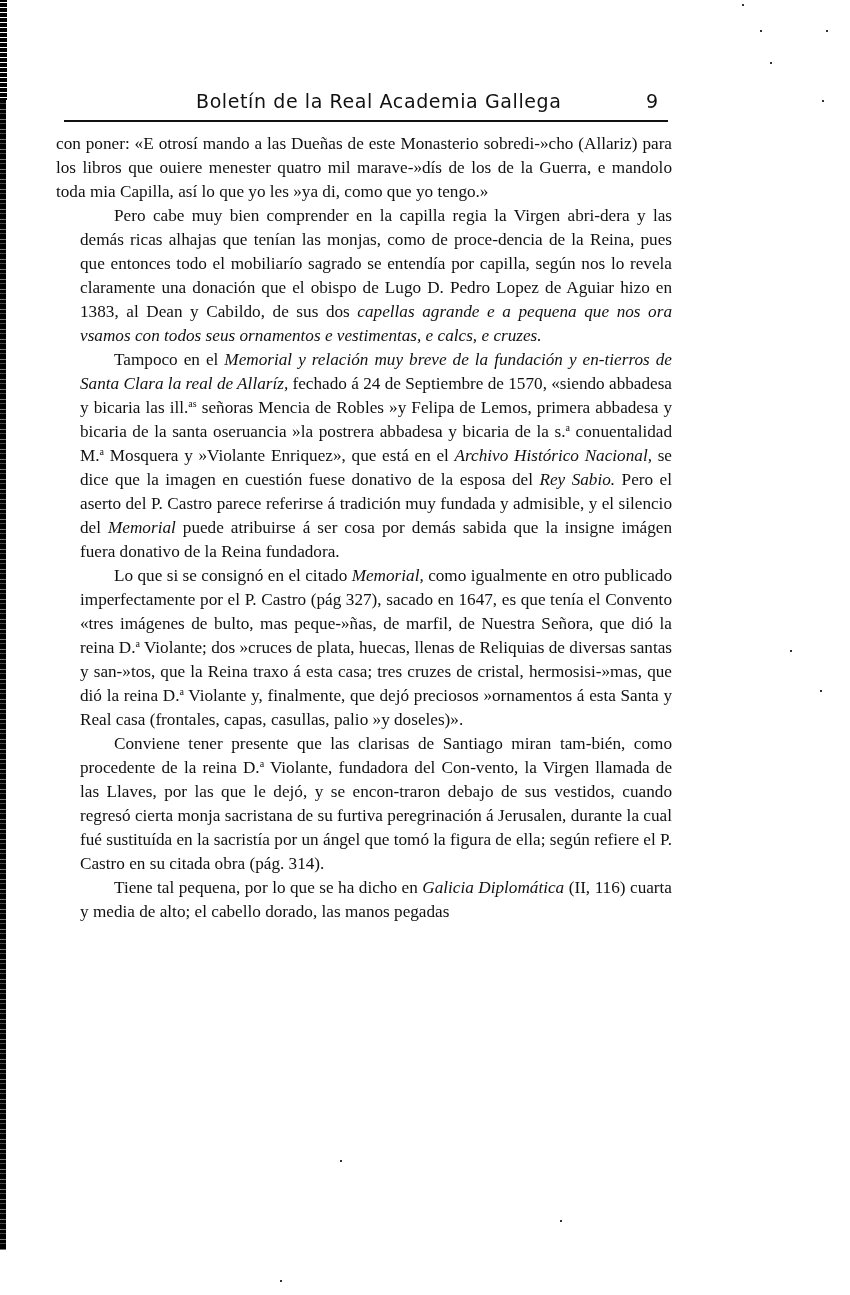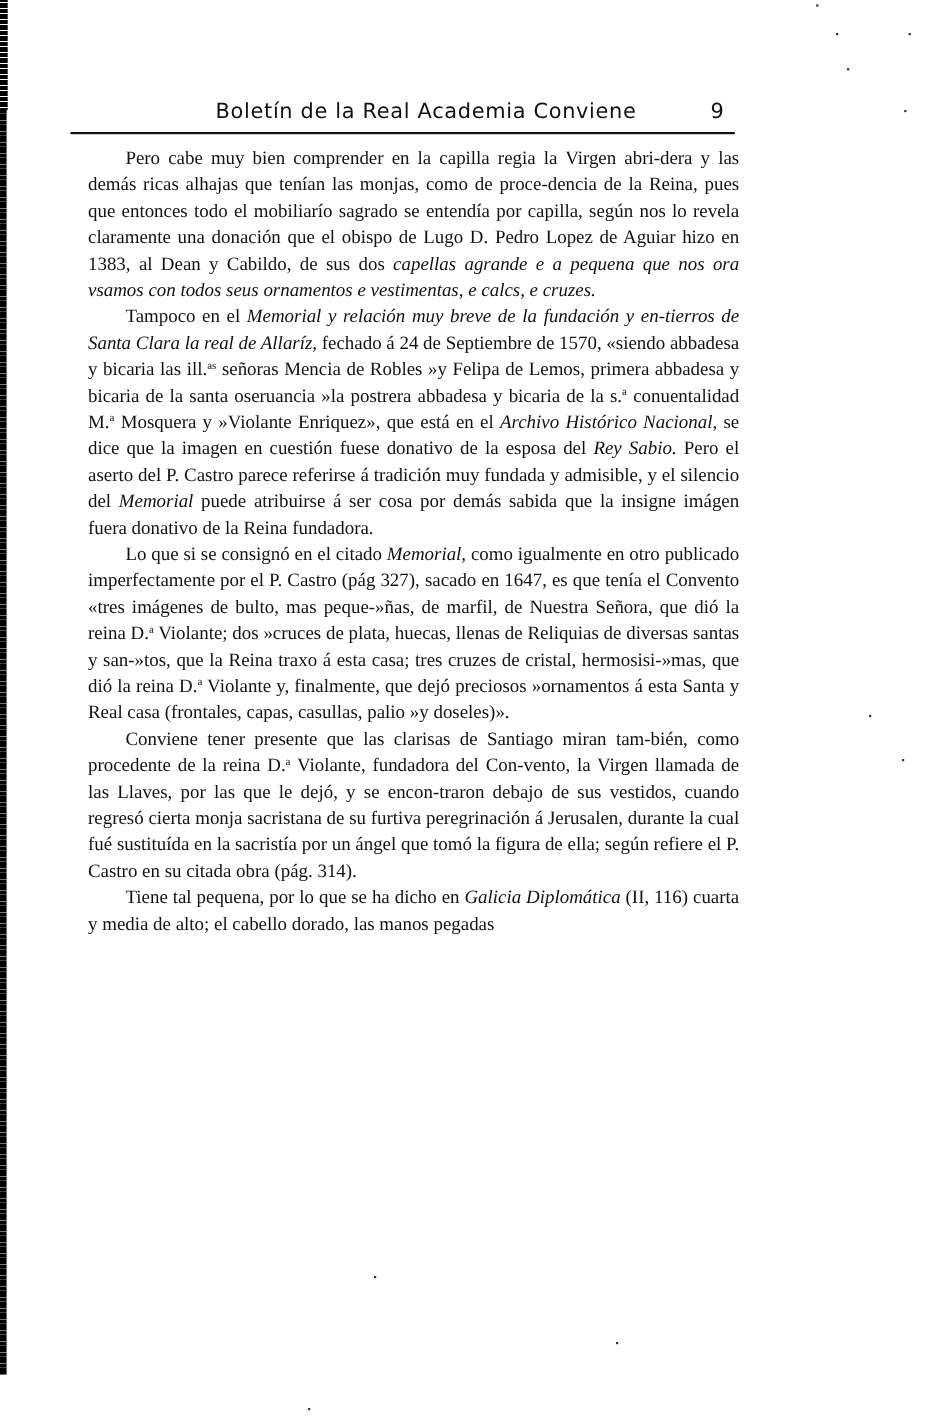--- a/index.html
+++ b/index.html
@@ -53,26 +53,27 @@
     .speck { position: absolute; width: 2px; height: 2px; background: #333; }
   </style>
 </head>
 <body>
 
 <div class="spine"></div>
 <div class="spine-top"></div>
 
 <div class="page">
   <div class="running-head">
-    <span class="running-title">Boletín de la Real Academia Conviene</span>
+    <span class="running-title">Boletín de la Real Academia Gallega</span>
     <span class="page-number">9</span>
   </div>
   <div class="head-rule"></div>
 
   <div class="body-text" id="body-text">
+    <p class="noindent"><span>con poner: «E otrosí mando a las Dueñas de este Monasterio sobredi-»cho (Allariz) para los libros que ouiere menester quatro mil marave-»dís de los de la Guerra, e mandolo toda mia Capilla, así lo que yo les »ya di, como que yo tengo.»</span></p>
     <p class="indent"><span>Pero cabe muy bien comprender en la capilla regia la Virgen abri-dera y las demás ricas alhajas que tenían las monjas, como de proce-dencia de la Reina, pues que entonces todo el mobiliarío sagrado se entendía por capilla, según nos lo revela claramente una donación que el obispo de Lugo D. Pedro Lopez de Aguiar hizo en 1383, al Dean y Cabildo, de sus dos </span><i>capellas agrande e a pequena que nos ora vsamos con todos seus ornamentos e vestimentas, e calcs, e cruzes.</i></p>
     <p class="indent"><span>Tampoco en el </span><i>Memorial y relación muy breve de la fundación y en-tierros de Santa Clara la real de Allaríz,</i><span> fechado á 24 de Septiembre de 1570, «siendo abbadesa y bicaria las ill.</span><sup>as</sup><span> señoras Mencia de Robles »y Felipa de Lemos, primera abbadesa y bicaria de la santa oseruancia »la postrera abbadesa y bicaria de la s.</span><sup>a</sup><span> conuentalidad M.</span><sup>a</sup><span> Mosquera y »Violante Enriquez», que está en el </span><i>Archivo Histórico Nacional,</i><span> se dice que la imagen en cuestión fuese donativo de la esposa del </span><i>Rey Sabio.</i><span> Pero el aserto del P. Castro parece referirse á tradición muy fundada y admisible, y el silencio del </span><i>Memorial</i><span> puede atribuirse á ser cosa por demás sabida que la insigne imágen fuera donativo de la Reina fundadora.</span></p>
     <p class="indent"><span>Lo que si se consignó en el citado </span><i>Memorial,</i><span> como igualmente en otro publicado imperfectamente por el P. Castro (pág 327), sacado en 1647, es que tenía el Convento «tres imágenes de bulto, mas peque-»ñas, de marfil, de Nuestra Señora, que dió la reina D.</span><sup>a</sup><span> Violante; dos »cruces de plata, huecas, llenas de Reliquias de diversas santas y san-»tos, que la Reina traxo á esta casa; tres cruzes de cristal, hermosisi-»mas, que dió la reina D.</span><sup>a</sup><span> Violante y, finalmente, que dejó preciosos »ornamentos á esta Santa y Real casa (frontales, capas, casullas, palio »y doseles)».</span></p>
     <p class="indent"><span>Conviene tener presente que las clarisas de Santiago miran tam-bién, como procedente de la reina D.</span><sup>a</sup><span> Violante, fundadora del Con-vento, la Virgen llamada de las Llaves, por las que le dejó, y se encon-traron debajo de sus vestidos, cuando regresó cierta monja sacristana de su furtiva peregrinación á Jerusalen, durante la cual fué sustituída en la sacristía por un ángel que tomó la figura de ella; según refiere el P. Castro en su citada obra (pág. 314).</span></p>
     <p class="indent"><span>Tiene tal pequena, por lo que se ha dicho en </span><i>Galicia Diplomática</i><span> (II, 116) cuarta y media de alto; el cabello dorado, las manos pegadas</span></p>
   </div>
 </div>
 
 <div class="speck" style="left:742px;top:4px"></div>
 <div class="speck" style="left:760px;top:30px"></div>

